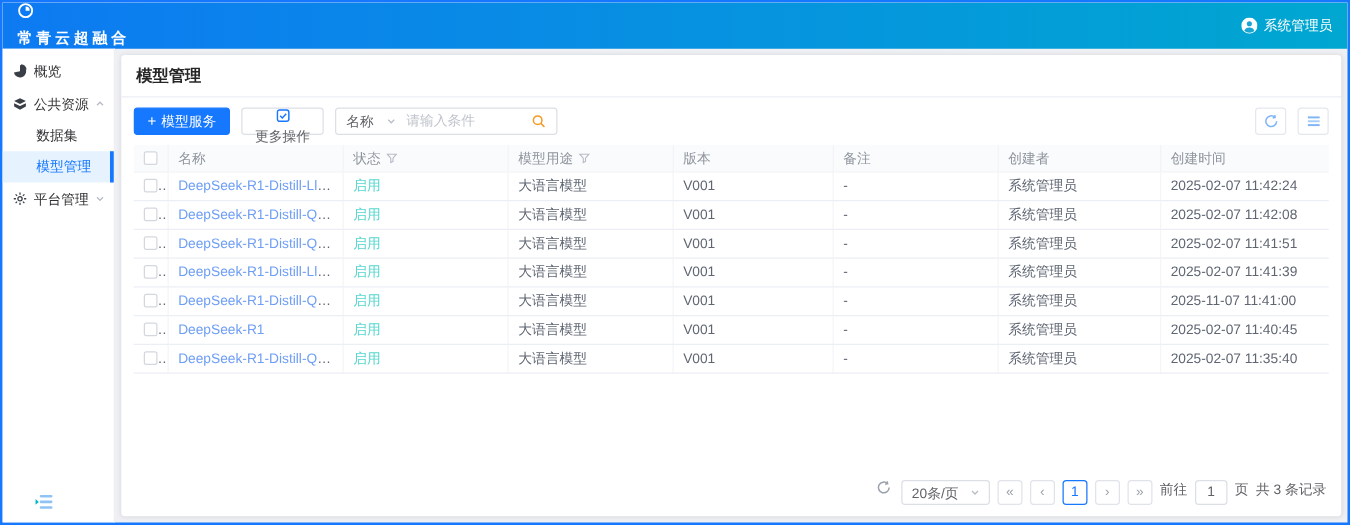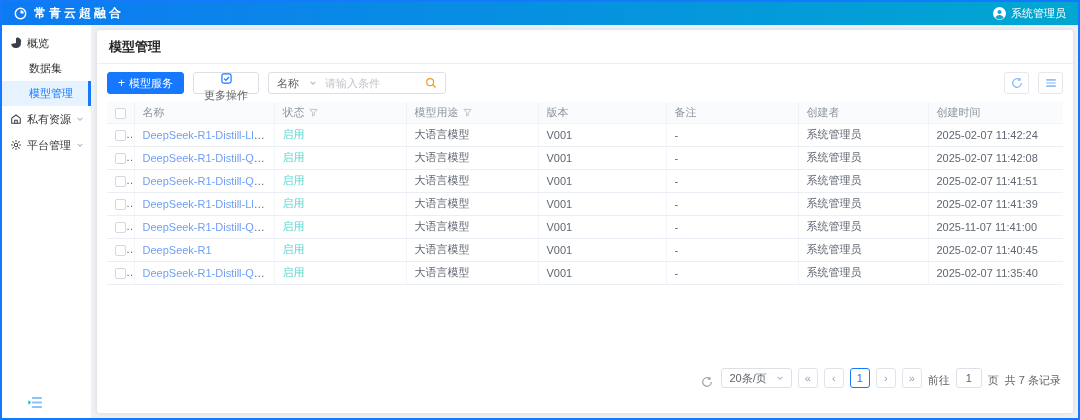--- a/index.html
+++ b/index.html
@@ -2,21 +2,21 @@
 <html><head>
 <meta charset="utf-8">
 <style>
   * { margin:0; padding:0; box-sizing:border-box; }
   html,body { width:1080px; height:420px; }
   body { font-family:"Liberation Sans","DejaVu Sans",sans-serif; font-size:11px; color:#606266; background:#fff; }
   .page { width:1080px; height:420px; border:2px solid #1677ff; display:flex; flex-direction:column; overflow:hidden; background:#eef0f4; }
 
   
   .topbar { flex:0 0 23px; background:linear-gradient(90deg,#0d7af2,#00a7d0); display:flex; align-items:center; justify-content:space-between; padding:0 12px; color:#fff; }
-  .brand { display:flex; align-items:center; gap:7px; font-weight:bold; font-size:12px; letter-spacing:3px; }
+  .brand { display:flex; gap:7px; font-weight:bold; font-size:12px; letter-spacing:3px;flex-direction:column; }
   .userbox { display:flex; align-items:center; gap:5px; font-size:11px; cursor:pointer; }
 
   .body { flex:1; display:flex; min-height:0; }
 
   
   .sidebar { flex:0 0 88px; background:#fff; display:flex; flex-direction:column; padding-top:5px; font-size:11px; color:#303133; position:relative; border-right:1px solid #eef0f4; }
   .menu-item { height:26px; display:flex; align-items:center; gap:5px; padding:0 7px 0 8px; cursor:pointer; white-space:nowrap; }
   .menu-item .lbl { flex:1; overflow:hidden; }
   .menu-sub { height:25px; display:flex; align-items:center; padding-left:27px; cursor:pointer; white-space:nowrap; }
   .menu-sub.active { background:#e6f3ff; color:#1677ff; border-right:3px solid #1677ff; }
@@ -46,21 +46,21 @@
   th:first-child, td:first-child { border-left:none; }
   th:last-child, td:last-child { border-right:none; }
   .th-flex { display:inline-flex; align-items:center; gap:4px; }
   .link { color:#6f9ef5; text-decoration:none; cursor:pointer; }
   .status-enabled { color:#56d6cf;text-align:right; }
   .checkbox { display:inline-block; width:11px; height:11px; border:1px solid #d4d7de; border-radius:2px; background:#fff; vertical-align:middle; cursor:pointer; }
 
   .fill { flex:1; }
 
   
-  .pagination { display:flex; align-items:flex-end; justify-content:flex-end; gap:6px; padding:6px 2px 25px; color:#606266; }
+  .pagination { display:flex; align-items:flex-start; justify-content:flex-end; gap:6px; padding:6px 2px 9px; color:#606266; }
   .pg-refresh { display:flex; align-items:center; cursor:pointer; margin-right:2px; }
   .pg-size { display:flex; align-items:center; gap:9px; padding:0 7px; height:20px; border:1px solid #dcdfe6; border-radius:3px; cursor:pointer; background:#fff; color:#606266; }
   .pg-box { min-width:20px; height:20px; border:1px solid #e0e3e9; border-radius:3px; background:#fff; display:flex; align-items:center; justify-content:center; color:#9aa0a9; cursor:pointer; padding:0 3px; font-size:11px; }
   .pg-box.current { border-color:#1677ff; color:#1677ff; }
   .pg-input { width:26px; height:20px; border:1px solid #dcdfe6; border-radius:3px; text-align:center; font-size:11px; color:#606266; background:#fff; }
 </style>
 </head>
 <body>
 
 <div class="page">
@@ -93,41 +93,41 @@
       <div class="menu-item">
         <span style="display:flex">
           <svg width="12" height="12" viewBox="0 0 14 14">
               <path d="M7 1.2a5.8 5.8 0 1 1-5.7 7l5.7-1.2z" fill="#3a3f47"></path>
               <path d="M8 .4a5.9 5.9 0 0 1 5.2 5L8 5.4z" fill="#3a3f47"></path>
             </svg>
         </span>
         <span class="lbl">概览</span>
       </div>
 
+      <div class="menu-item">
+        <span style="display:flex">
+          <svg width="12" height="12" viewBox="0 0 14 14">
+              <path d="M1.5 4.5 7 1.8l5.5 2.7L7 7.2z" fill="#3a3f47"></path>
+              <path d="M1.5 6.5 7 9.2l5.5-2.7v3L7 12.5l-5.5-3z" fill="#3a3f47"></path>
+            </svg>
+        </span>
+        <span class="lbl">公共资源</span>
+        <span style="display:flex">
+          <svg width="8" height="8" viewBox="0 0 10 10">
+              <polyline points="2,6.5 5,3.5 8,6.5" fill="none" stroke="#b7bcc5" stroke-width="1.3"></polyline>
+            </svg>
+        </span>
+      </div>
       <div class="menu-sub">
         <span>数据集</span>
       </div>
       <div class="menu-sub active">
         <span>模型管理</span>
       </div>
 
-      <div class="menu-item">
-        <span style="display:flex">
-          <svg width="12" height="12" viewBox="0 0 14 14">
-              <path d="M2 6 7 2.3 12 6v6H2z" fill="none" stroke="#3a3f47" stroke-width="1.2"></path>
-              <path d="M5.5 12V8.5h3V12" fill="none" stroke="#3a3f47" stroke-width="1.2"></path>
-            </svg>
-        </span>
-        <span class="lbl">私有资源</span>
-        <span style="display:flex">
-          <svg width="8" height="8" viewBox="0 0 10 10">
-              <polyline points="2,3.5 5,6.5 8,3.5" fill="none" stroke="#b7bcc5" stroke-width="1.3"></polyline>
-            </svg>
-        </span>
-      </div>
 
 
       <div class="menu-item">
         <span style="display:flex">
           <svg width="12" height="12" viewBox="0 0 14 14">
               <circle cx="7" cy="7" r="2" fill="none" stroke="#3a3f47" stroke-width="1.2"></circle>
               <path d="M7 1.2v2M7 10.8v2M1.2 7h2M10.8 7h2M2.9 2.9l1.4 1.4M9.7 9.7l1.4 1.4M11.1 2.9 9.7 4.3M4.3 9.7l-1.4 1.4" stroke="#3a3f47" stroke-width="1.2"></path>
             </svg>
         </span>
         <span class="lbl">平台管理</span>
@@ -342,18 +342,18 @@
             </span>
           </span>
           <span class="pg-box">«</span>
           <span class="pg-box">‹</span>
           <span class="pg-box current">1</span>
           <span class="pg-box">›</span>
           <span class="pg-box">»</span>
           <span>前往</span>
           <input class="pg-input" value="1" style="">
           <span>页</span>
-          <span>共 7 条记录</span>
+          <span>共 3 条记录</span>
         </div>
       </div>
     </div>
   </div>
 </div>
 
 </body></html>

